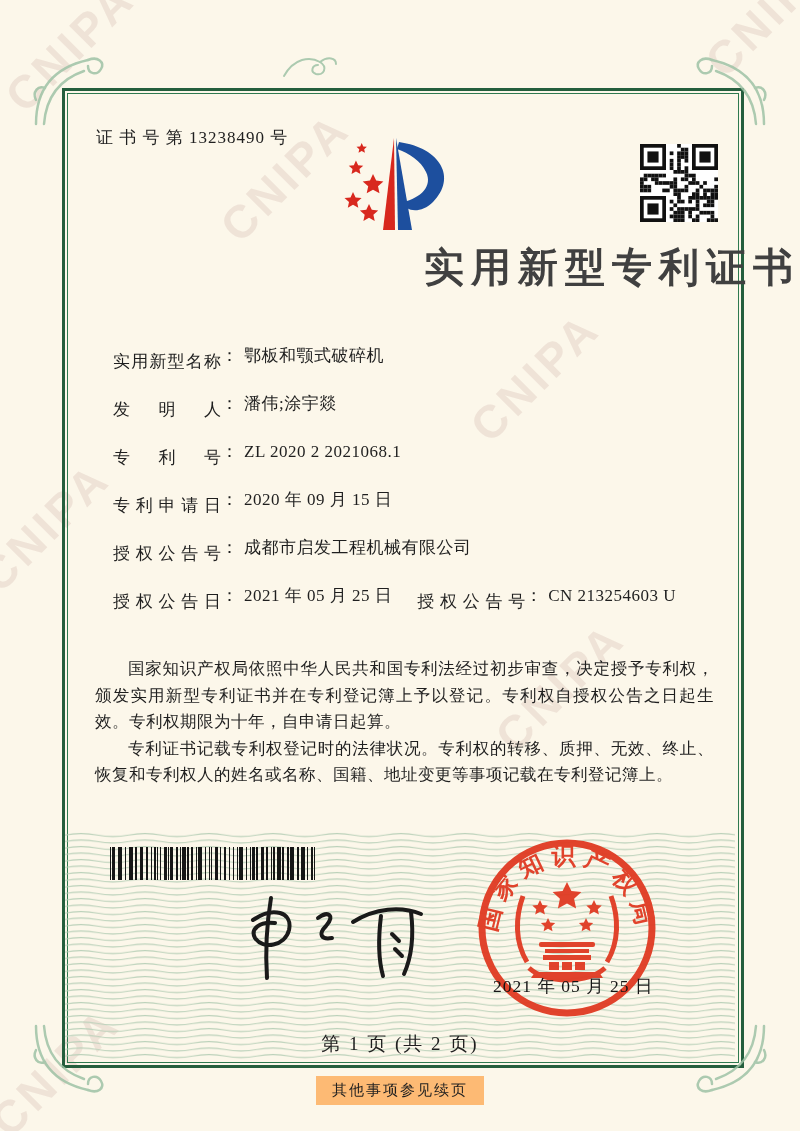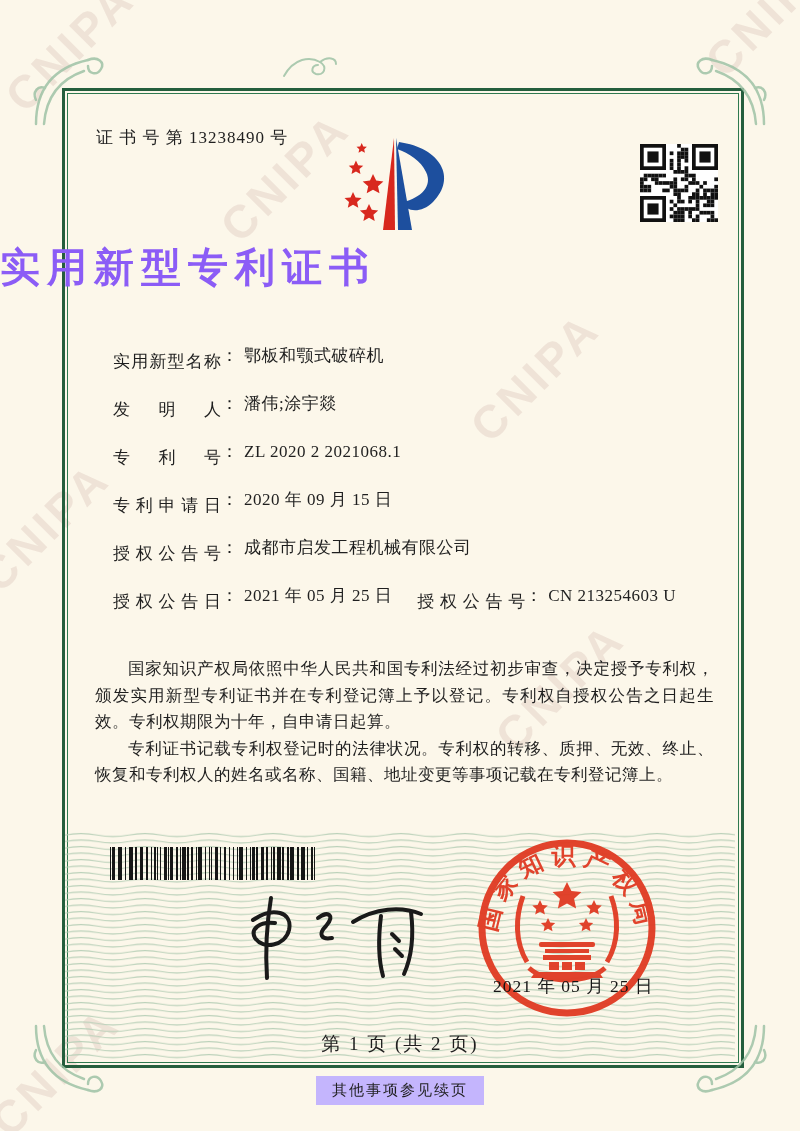--- a/index.html
+++ b/index.html
@@ -16,43 +16,43 @@
     color:rgba(196,160,150,0.22);user-select:none;pointer-events:none;z-index:1;
   }
   .frame{position:absolute;left:62px;top:88px;width:676px;height:974px;
     border:3px solid #245e3d;z-index:2;}
   .frame-inner{position:absolute;inset:2px;border:1px solid #2f7a50;}
   .corner-orn{position:absolute;z-index:3;opacity:.85;}
   .content{position:absolute;inset:0;z-index:4;}
   .cert-no{position:absolute;left:96px;top:126px;font-size:17px;letter-spacing:1px;}
   .logo{position:absolute;left:333px;top:130px;}
   .qr{position:absolute;left:640px;top:144px;}
-  .doc-title{position:absolute;left:0;right:0;top:240px;text-align:left;
-    font-size:40px;font-weight:bold;letter-spacing:7px;color:#8b5cf6;}
+  .doc-title{position:absolute;left:0;right:0;top:240px;text-align:right;
+    font-size:40px;font-weight:bold;letter-spacing:7px;color:#404040;}
   .fields{position:absolute;left:113px;top:344px;right:70px;}
   .field-row{height:24px;line-height:24px;margin-bottom:24px;font-size:17px;white-space:nowrap;}
   .flabel{display:inline-block;width:108px;text-align:justify;text-align-last:justify;vertical-align:top;margin-top:6px;}
   .colon{display:inline-block;margin-right:6px;}
   .fval{letter-spacing:.5px;}
   .pair1{display:inline-block;width:300px;}
   .paras{position:absolute;left:95px;right:86px;top:656px;font-size:16.5px;
     line-height:26.5px;text-align:justify;letter-spacing:.5px;}
   .paras p{margin:0;text-indent:2em;}
   .waveband{position:absolute;left:65px;top:832px;width:670px;height:228px;z-index:3;}
   .barcode{position:absolute;left:110px;top:847px;z-index:5;}
   .sig-block{position:absolute;left:113px;top:905px;z-index:5;font-size:17px;}
   .sig-block div{margin-bottom:18px;letter-spacing:2px;}
   .sig-script{position:absolute;left:215px;top:888px;z-index:5;}
   .seal{position:absolute;left:477px;top:838px;z-index:5;}
   .seal-date{position:absolute;left:493px;top:974px;z-index:6;font-size:17.5px;
     letter-spacing:1px;color:#151515;white-space:nowrap;}
   .page-info{position:absolute;left:0;right:0;top:1031px;text-align:center;
     font-size:19px;letter-spacing:2px;z-index:5;}
   .note-box{position:absolute;left:50%;transform:translateX(-50%);top:1076px;
-    background:#c4b5fd;padding:5px 16px;font-size:15px;letter-spacing:2px;z-index:5;}
+    background:#fdba74;padding:5px 16px;font-size:15px;letter-spacing:2px;z-index:5;}
 </style>
 </head>
 <body>
 
 <span class="wm" style="left:-10px;top:20px;">CNIPA</span>
 <span class="wm" style="left:690px;top:-15px;">CNIPA</span>
 <span class="wm" style="left:205px;top:150px;">CNIPA</span>
 <span class="wm" style="left:455px;top:350px;">CNIPA</span>
 <span class="wm" style="left:-35px;top:500px;">CNIPA</span>
 <span class="wm" style="left:480px;top:660px;">CNIPA</span>

